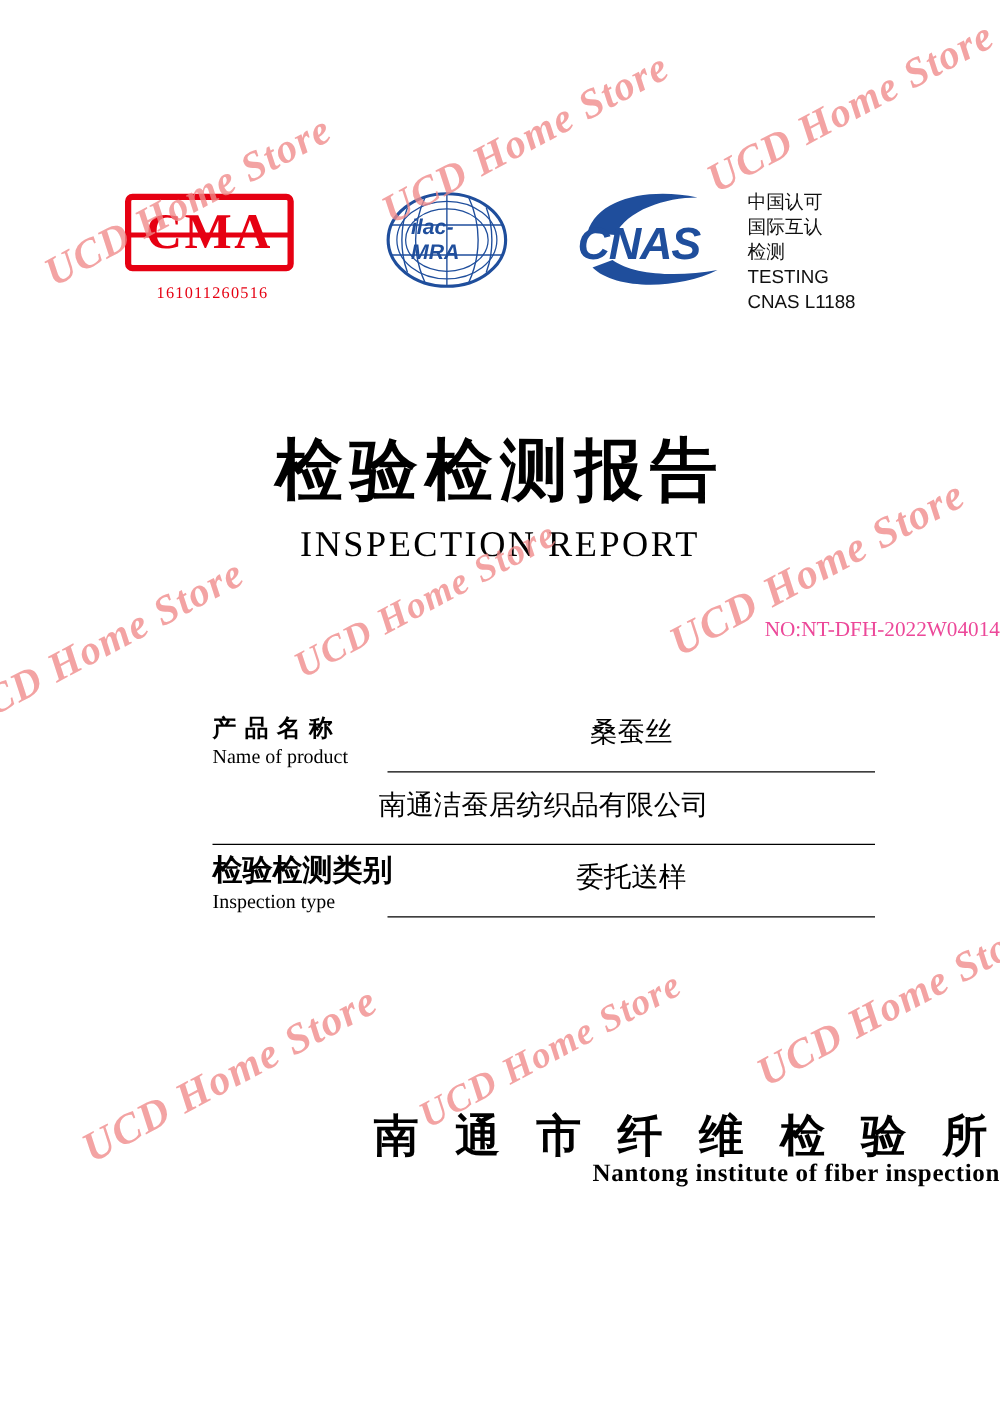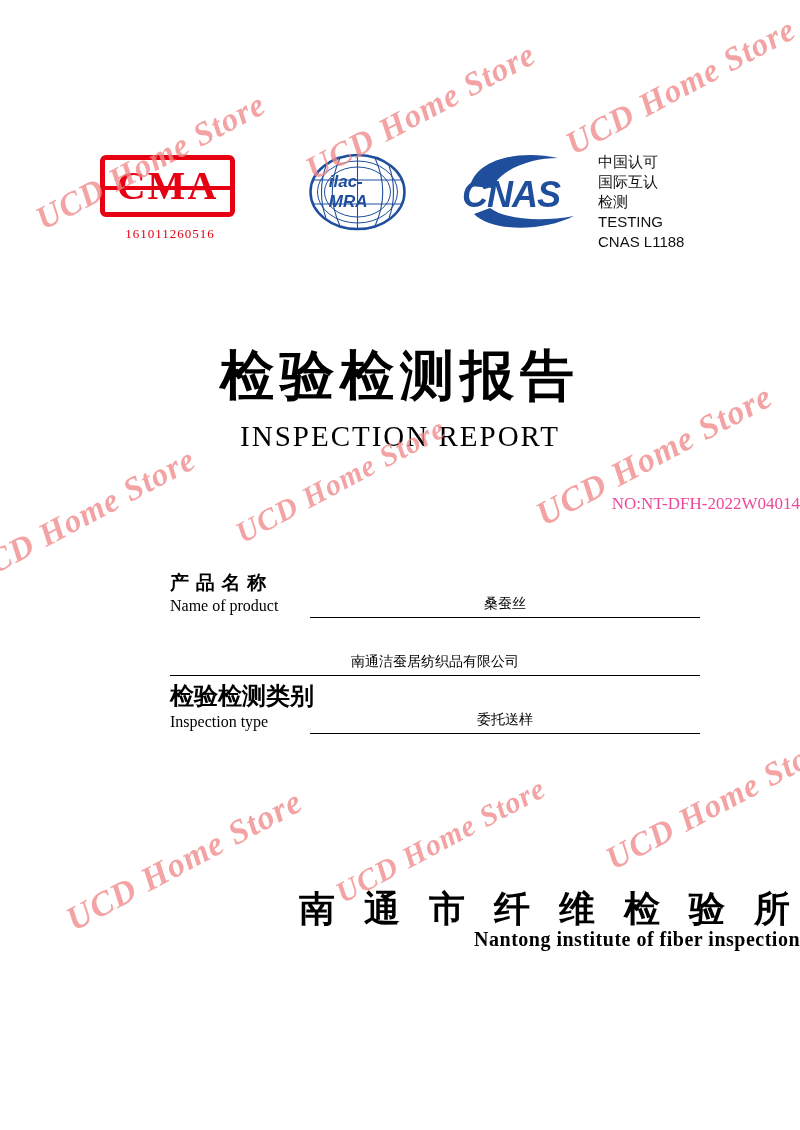--- a/index.html
+++ b/index.html
@@ -194,23 +194,23 @@
     font-size: 16px;
     color: #000;
     white-space: nowrap;
     margin-top: 1px;
   }
   .field-value {
     flex: 1;
     border-bottom: 1.6px solid #000;
     text-align: center;
     font-family: "Liberation Serif", serif;
-    font-size: 14px;
-    color: #000;
-    padding-bottom: 4px;
+    font-size: 22px;
+    color: #000;
+    padding-bottom: 16px;
     white-space: nowrap;
   }
   .field-value.dash { letter-spacing: 0; }
 
   
   #org-cn {
     position: absolute;
     top: 885px; left: 0; right: 0;
     text-align: right;
     font-family: "Liberation Serif", serif;

